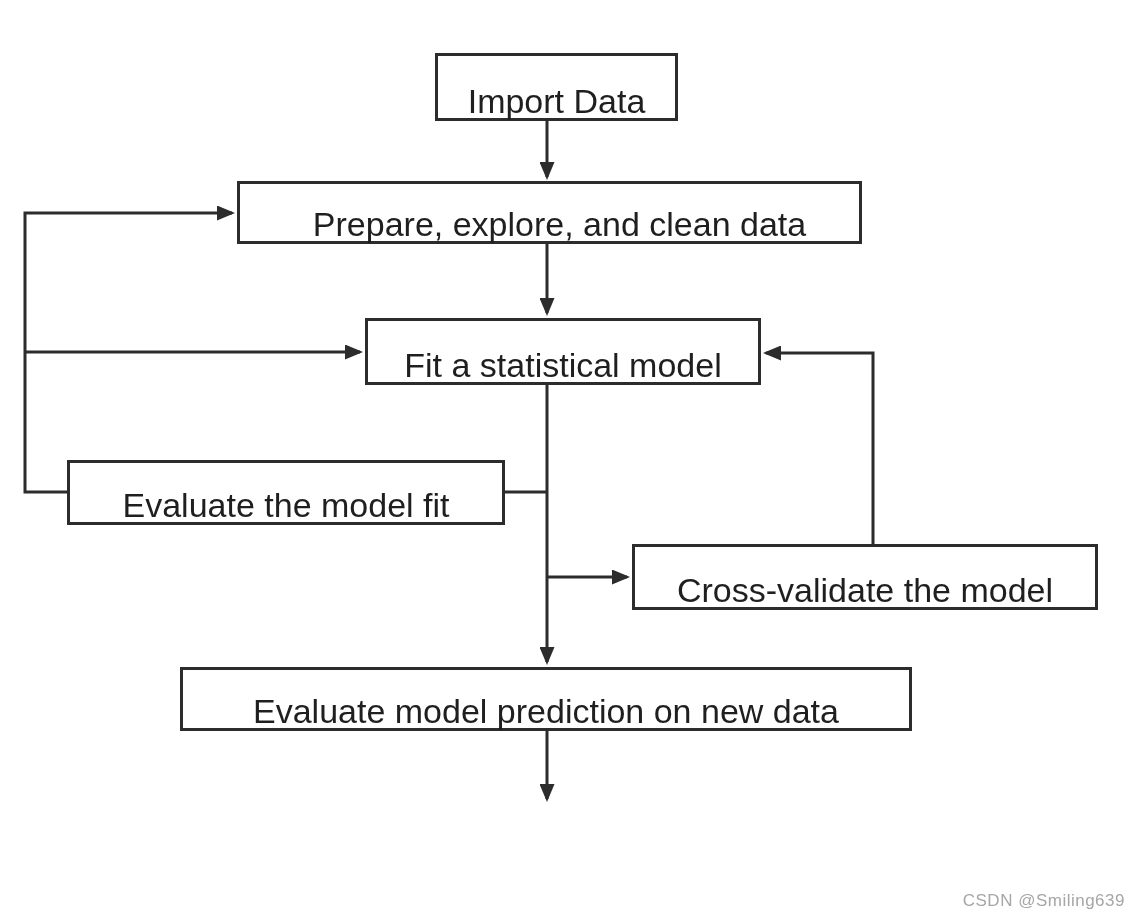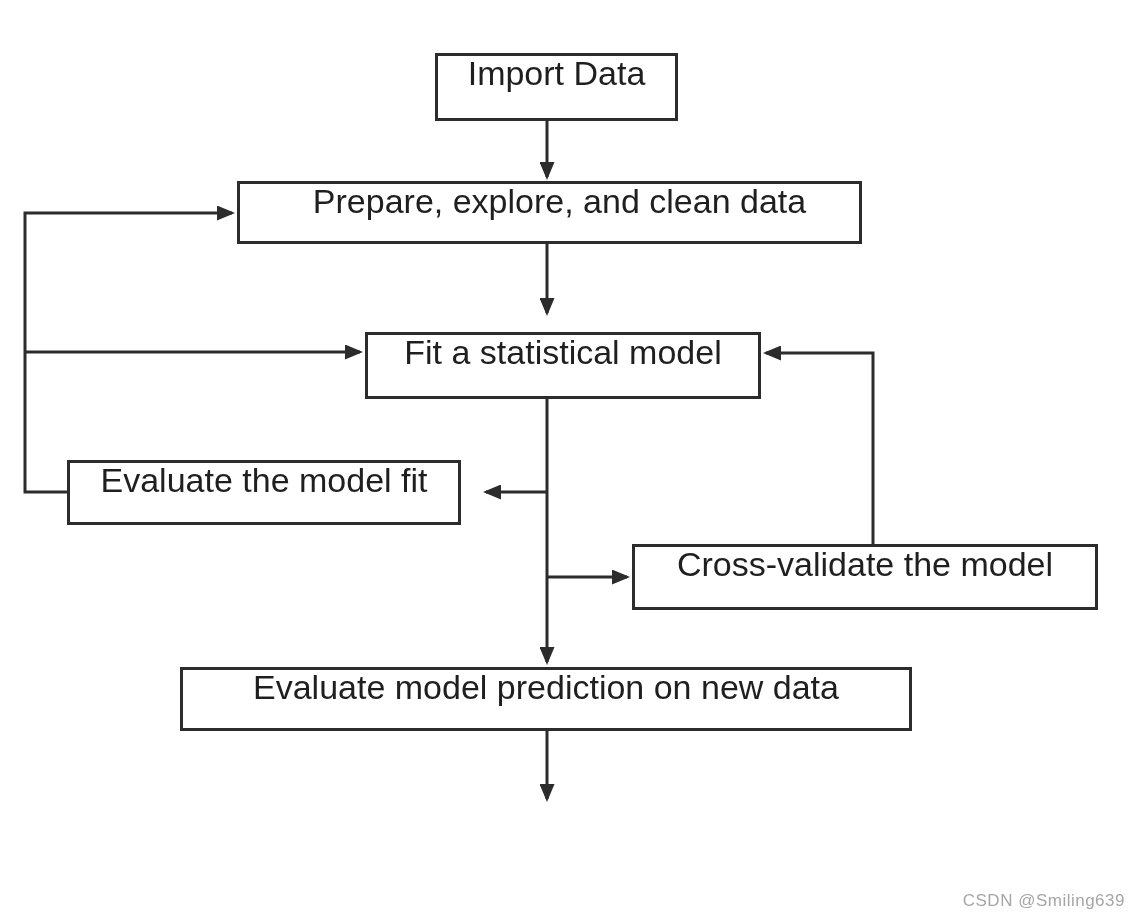--- a/index.html
+++ b/index.html
@@ -32,31 +32,31 @@
     stroke-width:3;
     fill:none;
   }
   .node{
     position:absolute;
     box-sizing:border-box;
     background:var(--bg-color);
     border:3px solid var(--box-border);
     color:var(--text-color);
     display:flex;
-    align-items:flex-start;
+    align-items:flex-end;
     justify-content:center;
     font-size:34px;
     line-height:1;
     white-space:nowrap;
     letter-spacing:0px;
   }
   .node-import{left:435px;top:53px;width:243px;height:68px;}
   .node-prepare{left:237px;top:181px;width:625px;height:63px;padding-left:20px;}
-  .node-fit{left:365px;top:318px;width:396px;height:67px;margin-top:14px;}
-  .node-eval-fit{left:67px;top:460px;width:394px;height:65px;}
+  .node-fit{left:365px;top:318px;width:396px;height:67px;}
+  .node-eval-fit{left:67px;top:460px;width:438px;height:65px;}
   .node-cross-validate{left:632px;top:544px;width:466px;height:66px;}
   .node-eval-pred{left:180px;top:667px;width:732px;height:64px;}
   .node-produce-report{left:392px;top:804px;width:311px;height:69px;}
   .watermark{
     position:absolute;
     right:13px;
     top:891px;
     font-size:17px;
     color:var(--watermark-color);
     letter-spacing:0.5px;

